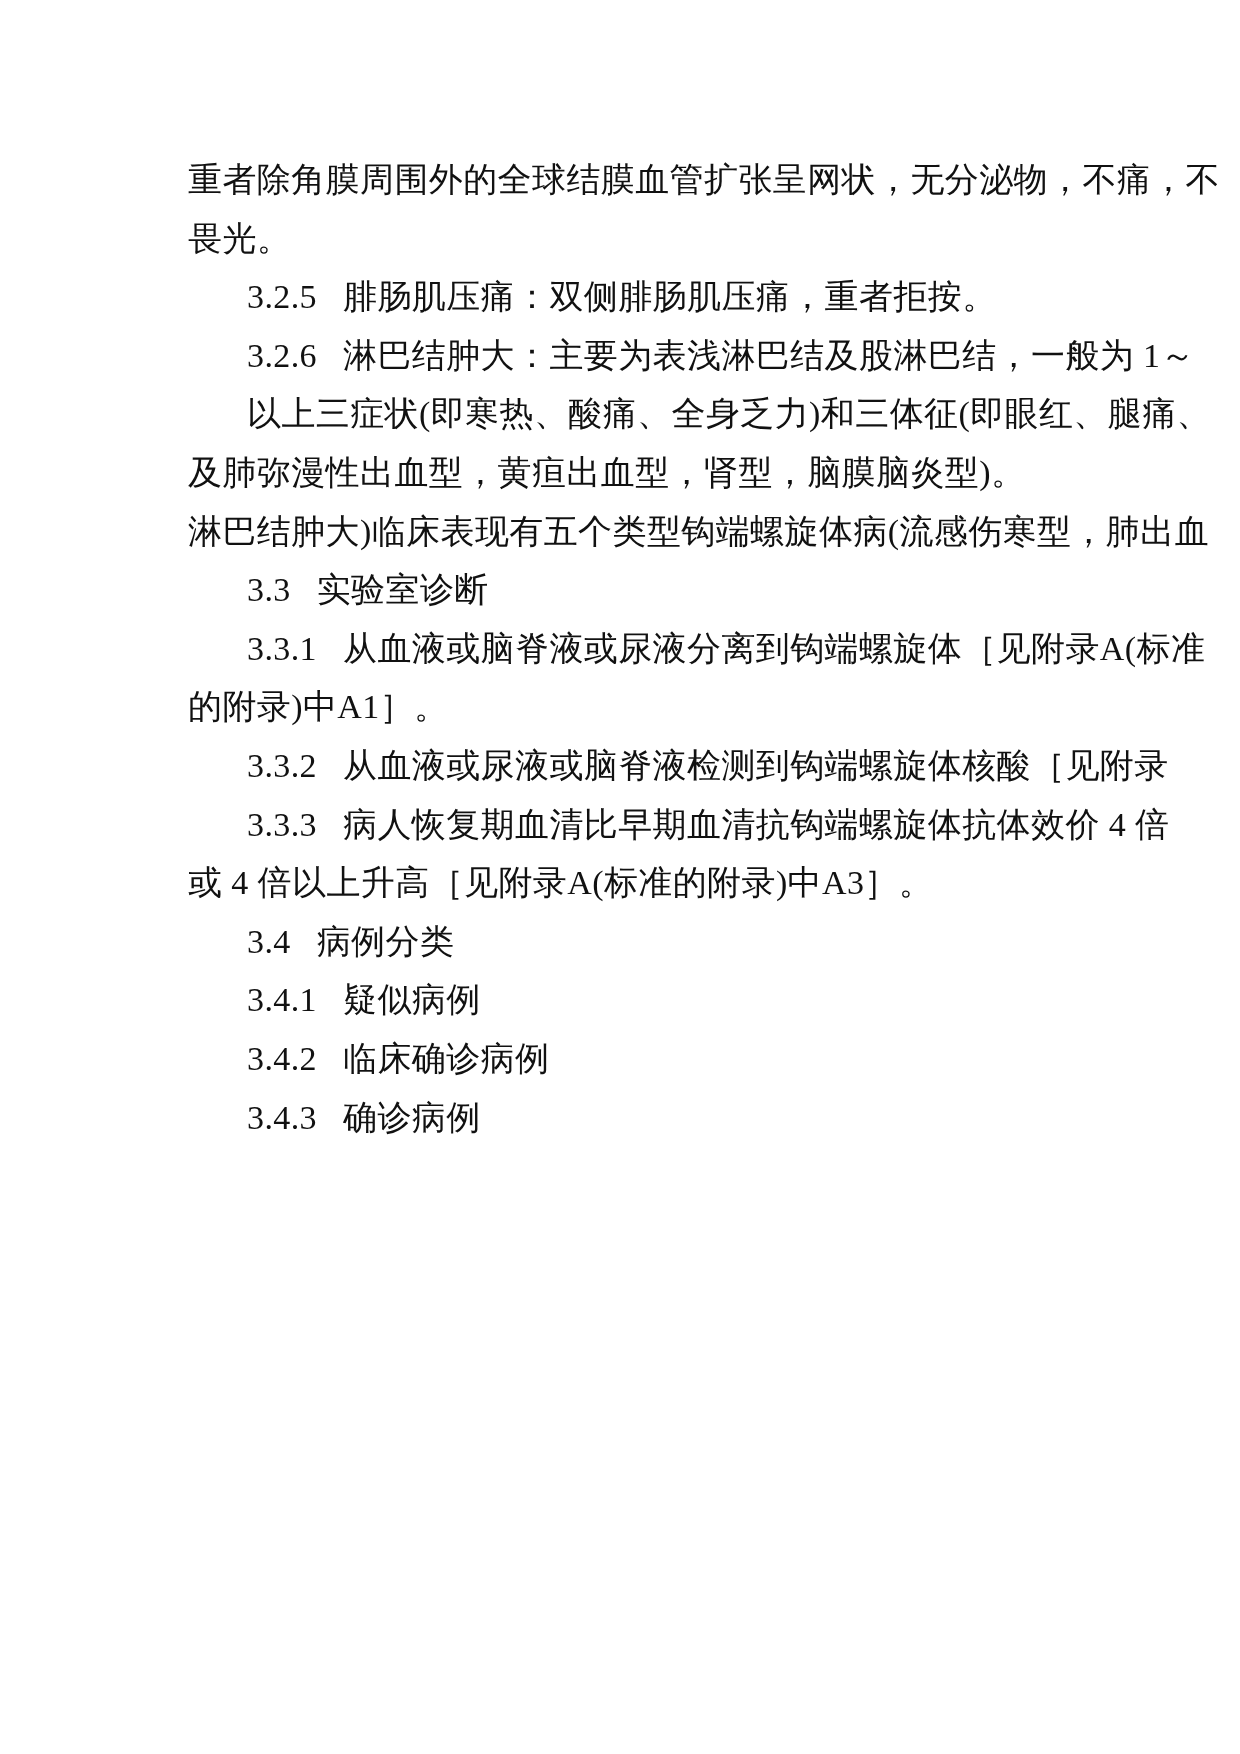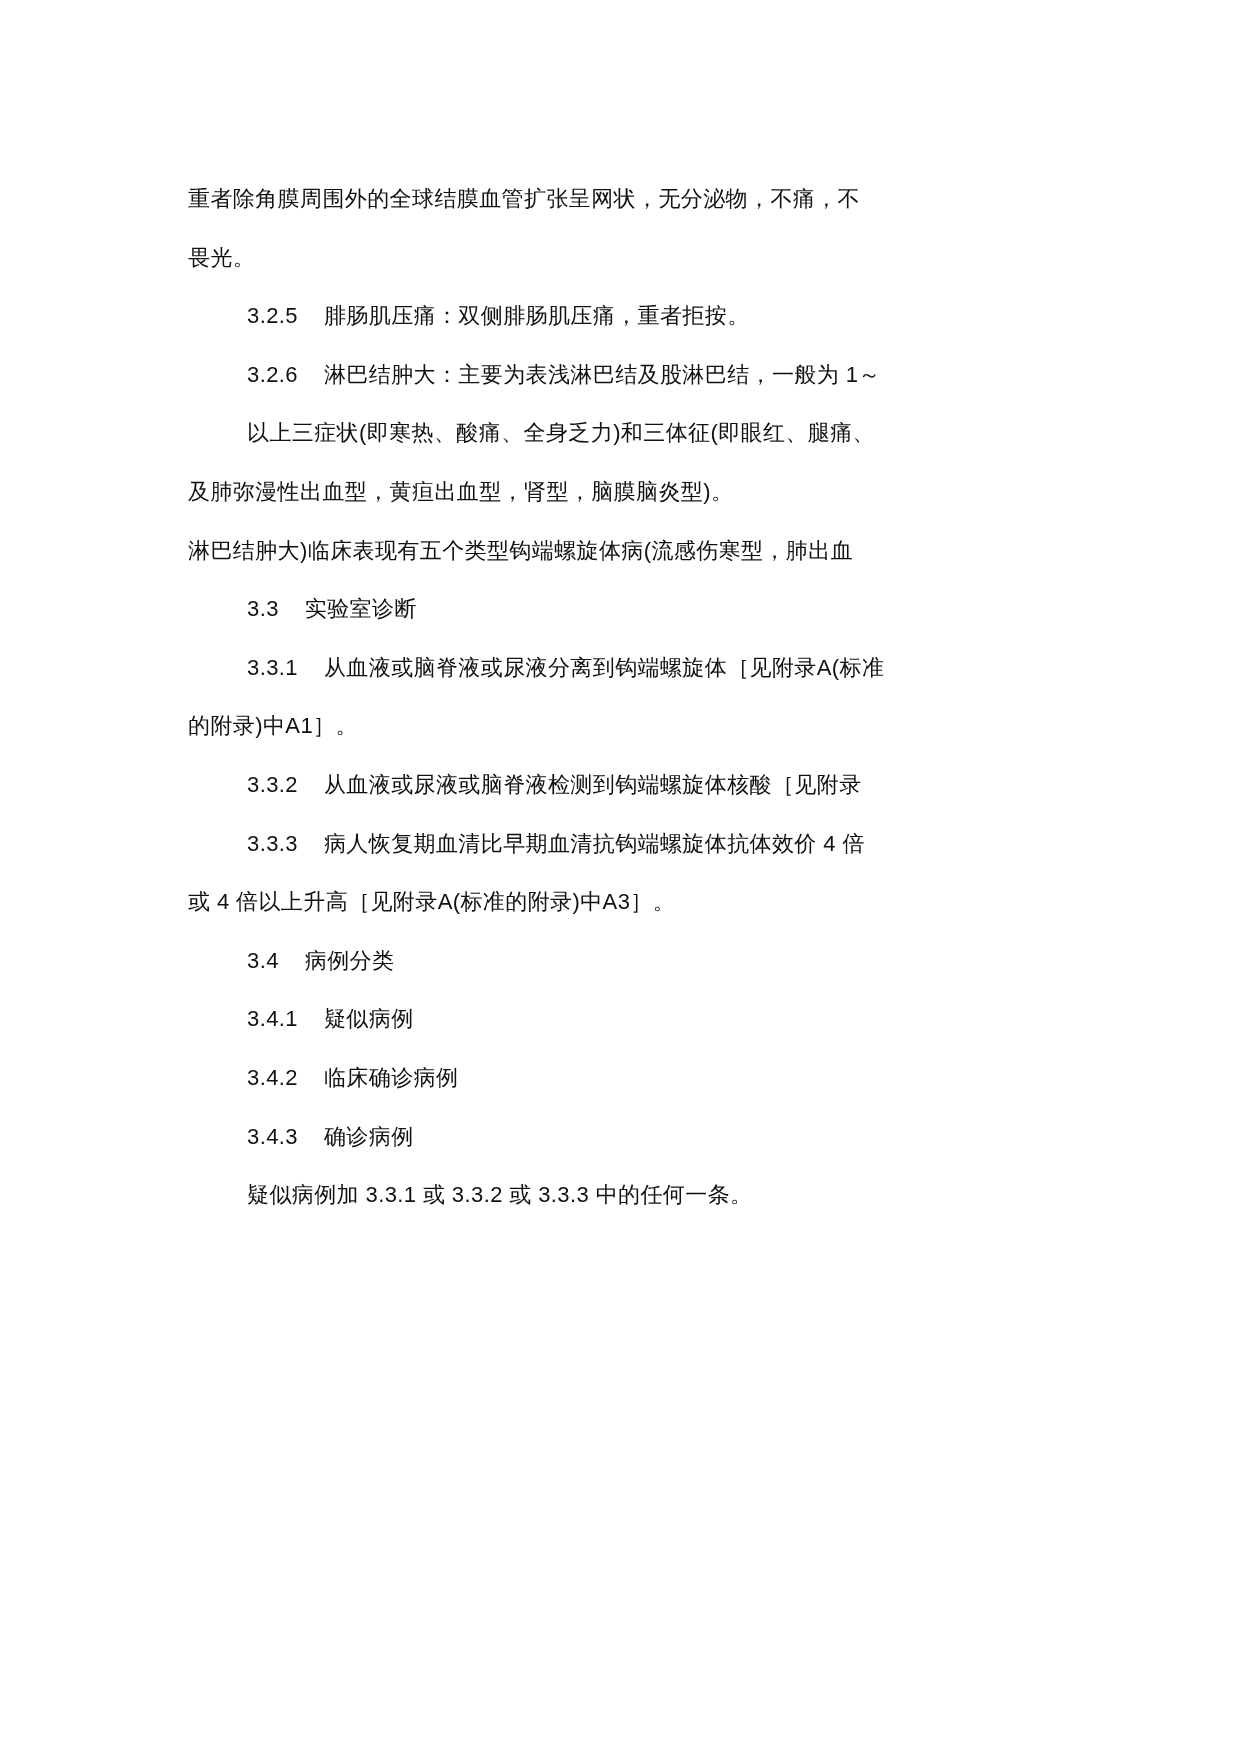--- a/index.html
+++ b/index.html
@@ -11,24 +11,23 @@
     width: 1240px;
     height: 1754px;
     position: relative;
     overflow: hidden;
   }
   .page {
     position: absolute;
     left: 188px;
     top: 162px;
     width: 866px;
-    font-family: Liberation Sans, sans-serif;
-    font-size: 22px;
+    font-family: Liberation Serif, serif;
+    font-size: 34px;
     color: #111111;
-    margin-top: 19px;
   }
   .line {
     height: 58.6px;
     line-height: 36px;
     white-space: nowrap;
     letter-spacing: 0.4px;
   }
   .indent { padding-left: 59px; }
   .num { display: inline-block; }
   .gap { display: inline-block; width: 26px; }
@@ -79,15 +78,14 @@
     <span class="num">3.4.1</span><span class="gap"></span><span>疑似病例</span>
   </div>
 
   <div class="line indent">
     <span class="num">3.4.2</span><span class="gap"></span><span>临床确诊病例</span>
   </div>
 
   <div class="line indent">
     <span class="num">3.4.3</span><span class="gap"></span><span>确诊病例</span>
   </div>
-  <div class="line indent">疑似病例加 3.3.1 或 3.3.2 或 3.3.3 中的任何一条。</div>
 
 </div>
 
 </body></html>

